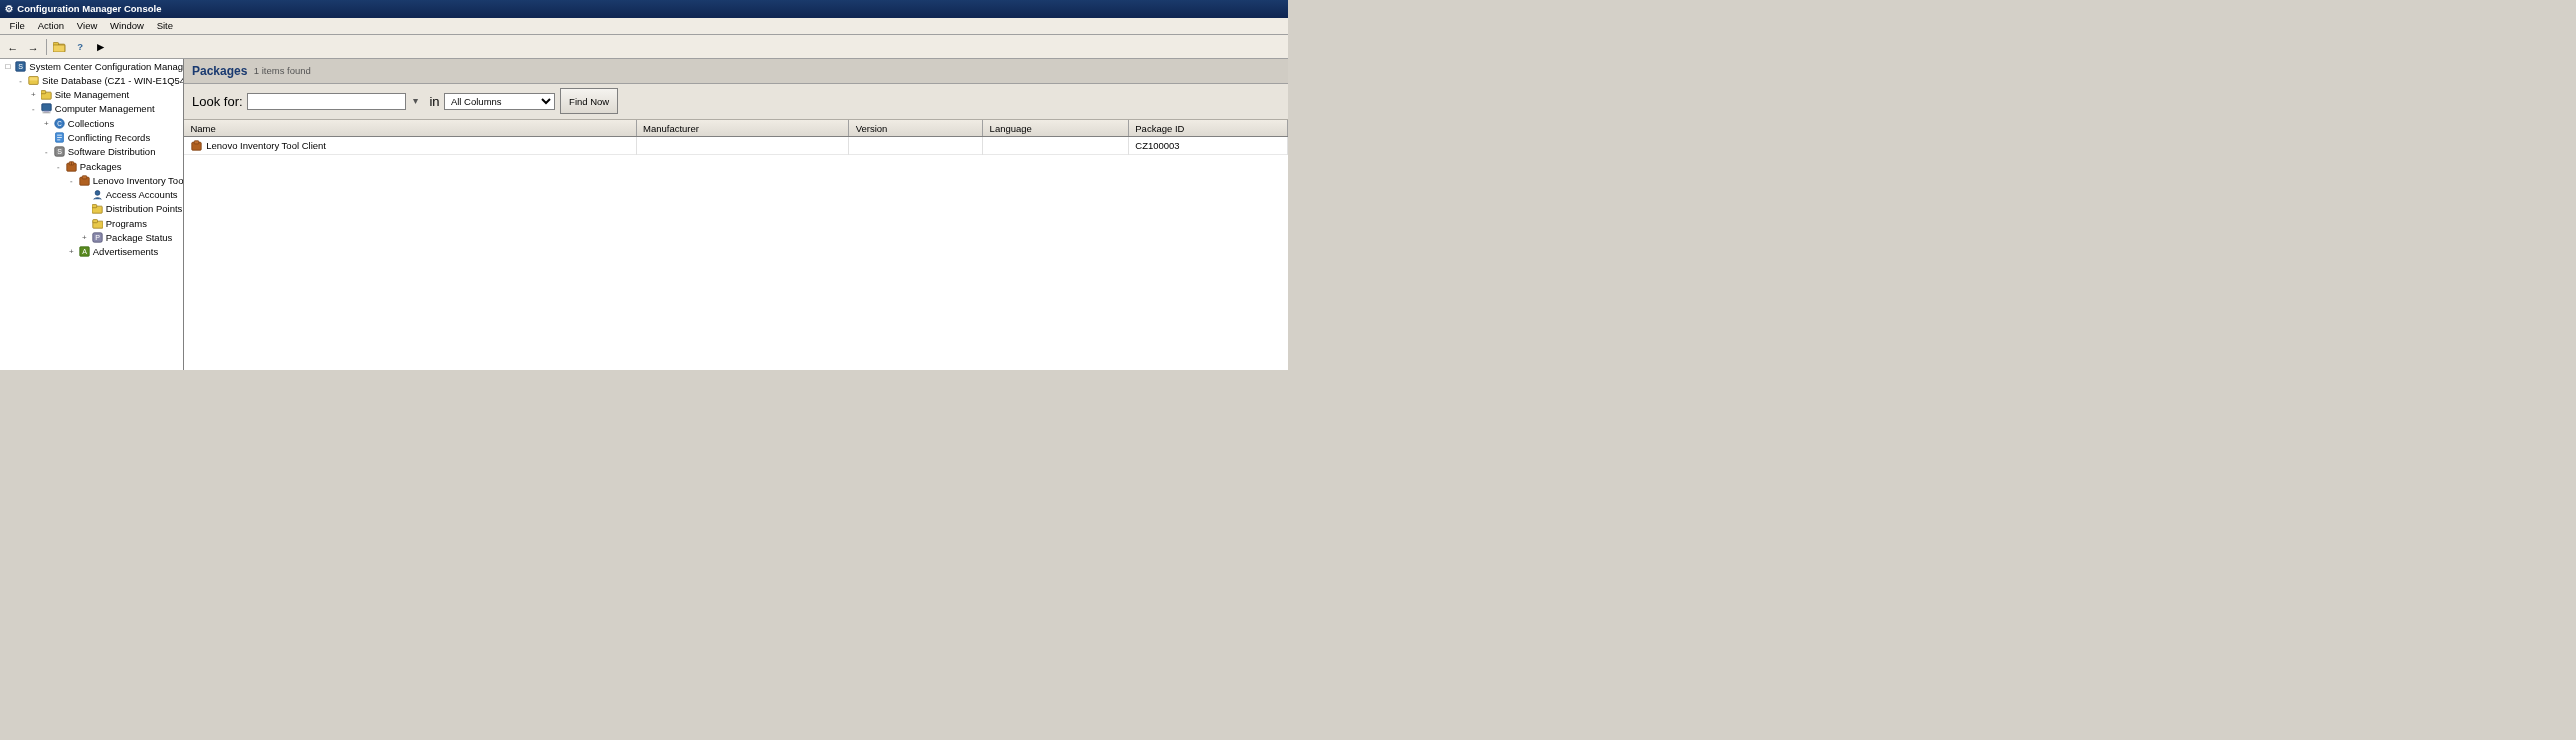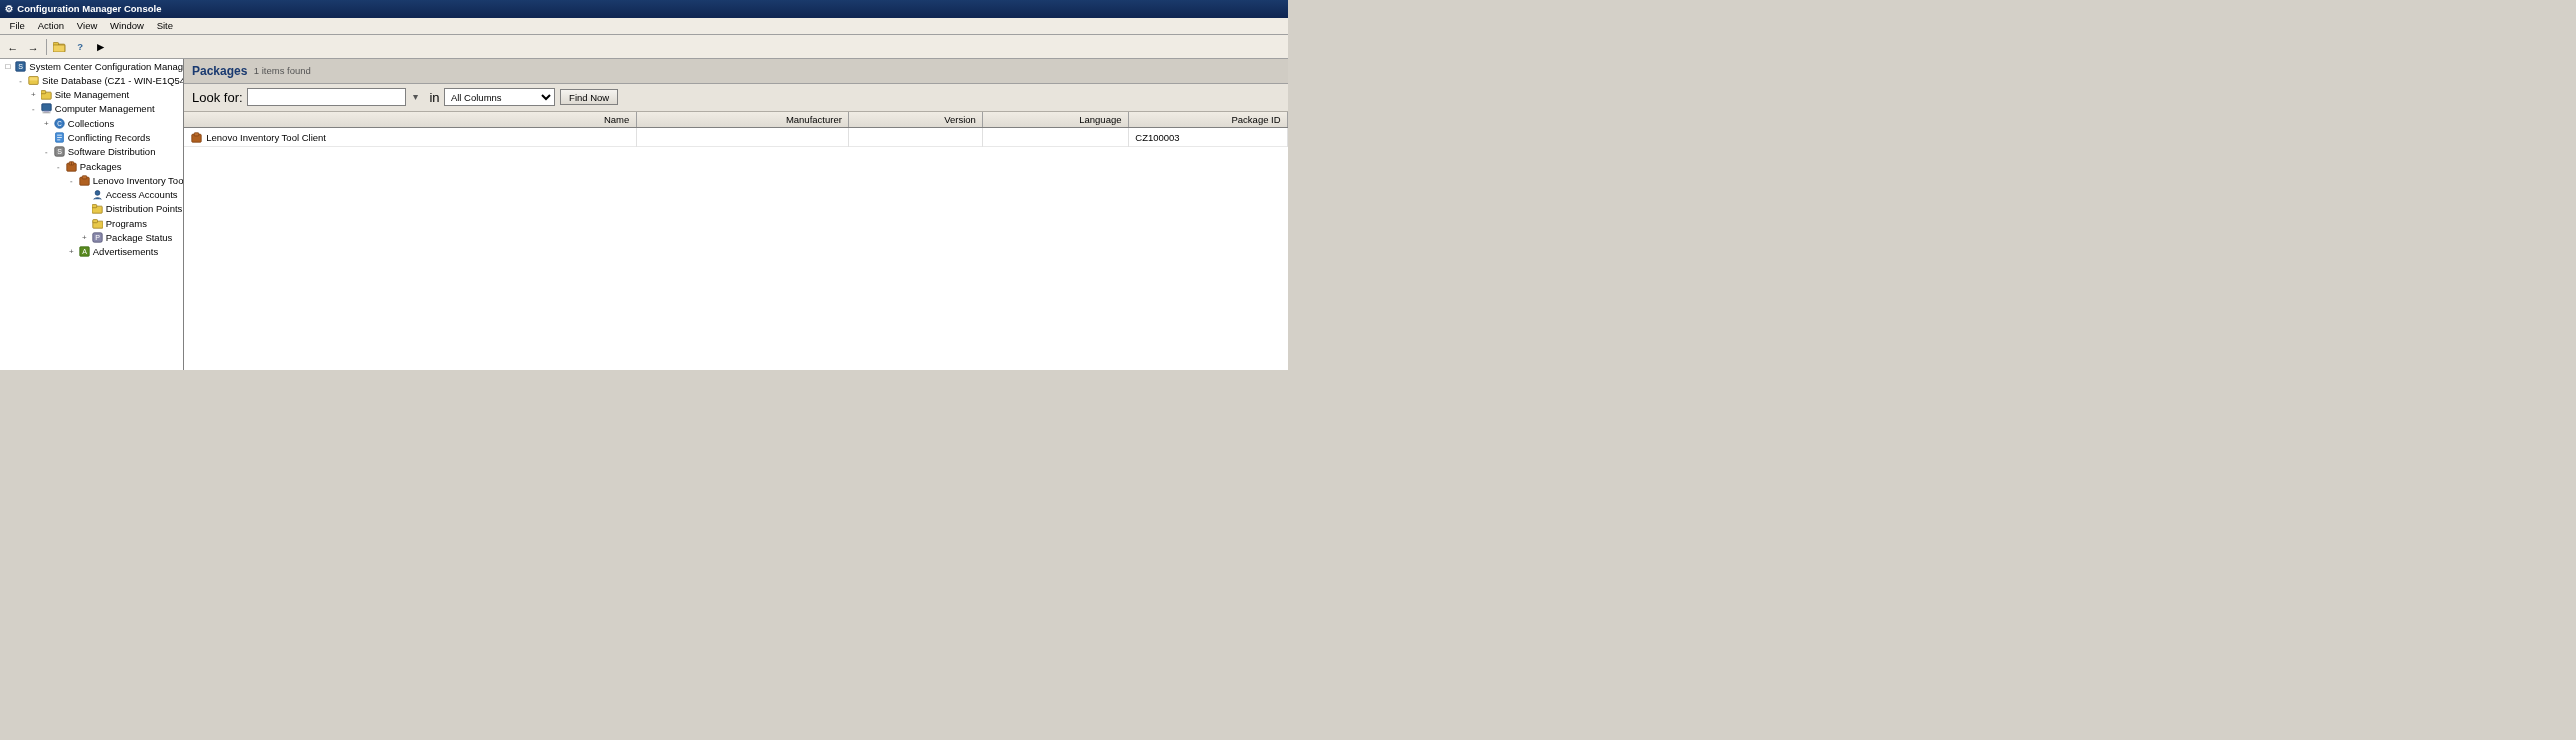--- a/index.html
+++ b/index.html
@@ -150,21 +150,21 @@
     }
     .search-select {
       height: 17.5px;
       border: 0.8px solid #808080;
       background: white;
       padding: 0 1.6px;
       font-size: 9.5px;
       min-width: 111px;
     }
     .find-btn {
-      height: 16px;
+      height: 26px;
       padding: 0 8px;
       background: linear-gradient(to bottom, #f5f3ef, #dedad2);
       border: 0.8px solid #808080;
       font-size: 9.5px;
       cursor: pointer;
     }
 
     
     #data-table {
       flex: 1;
@@ -173,21 +173,21 @@
     }
     table {
       width: 100%;
       border-collapse: collapse;
       font-size: 9.5px;
     }
     thead tr {
       background: linear-gradient(to bottom, #f0ece4, #dedad2);
     }
     th {
-      text-align: right;
+      text-align: left;
       padding: 2.4px 6.4px;
       border-right: 0.8px solid #a0a0a0;
       border-bottom: 1.6px solid #808080;
       font-weight: normal;
       white-space: nowrap;
     }
     tbody tr {
       border-bottom: 0.8px solid #e8e8e8;
     }
     td {

